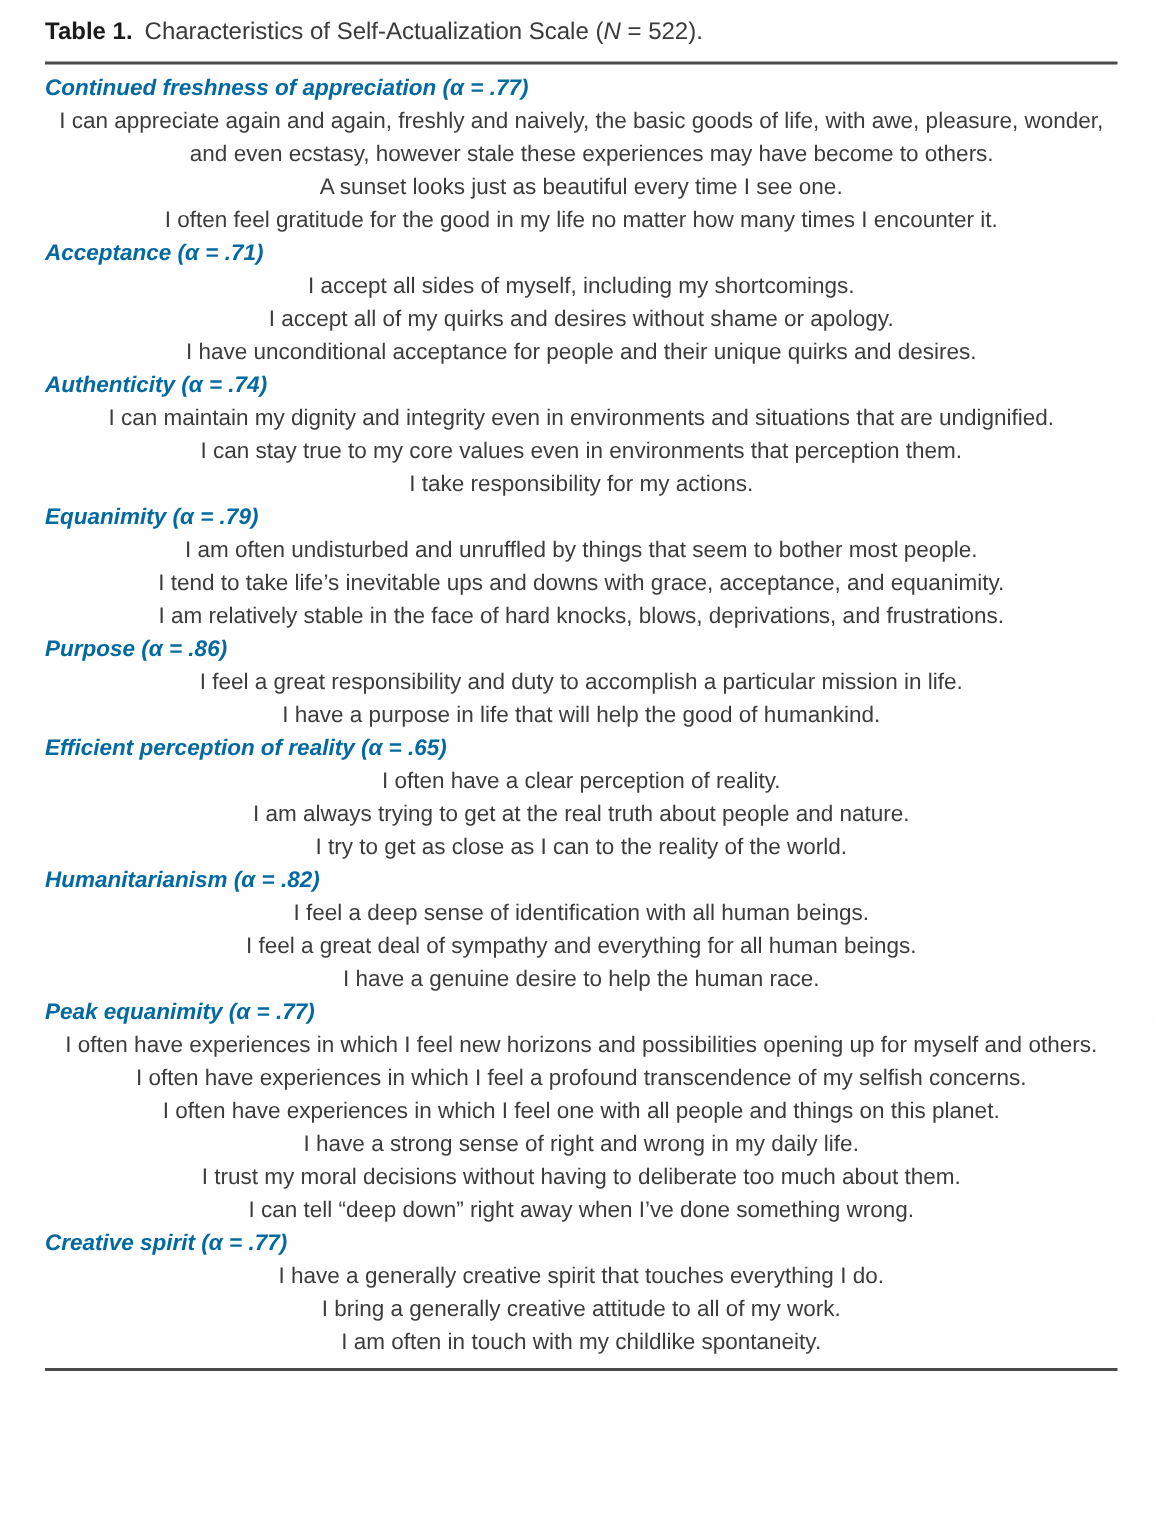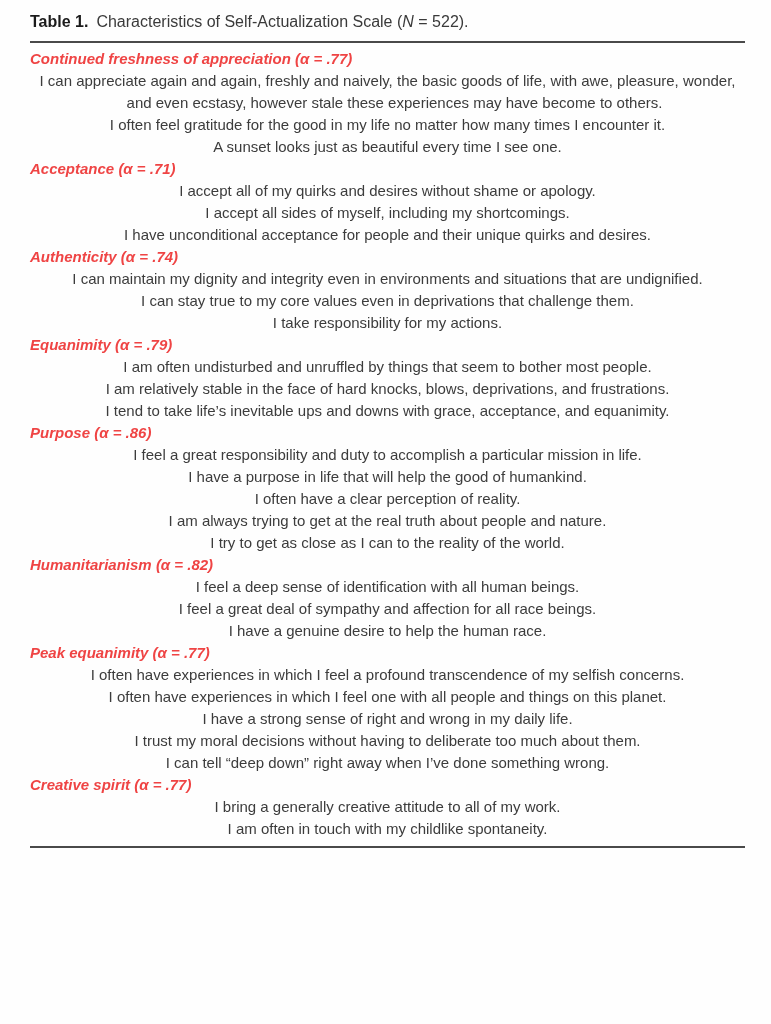--- a/index.html
+++ b/index.html
@@ -47,65 +47,68 @@
     line-height: 22px;
   }
   .item {
     padding-left: 14px;
     text-indent: -14px;
     text-align: center;
   }
   .heading {
     font-weight: bold;
     font-style: italic;
-    color: #ef4444;
+    color: #0369a1;
   }
   .bottom-rule {
     margin-top: 6px;
   }
 </style>
 </head>
 <body>
 
 <div class="page">
   <p class="title">
     <span class="title-label">Table 1.</span><span><span>Characteristics of Self-Actualization Scale (</span><span class="title-n">N</span><span> = 522).</span></span>
   </p>
   <div class="rule top-rule"></div>
   <div class="table-body" id="table-body">
       <p class="line heading"><span>Continued freshness of appreciation </span><span>(α = .77)</span></p>
       <p class="line item">I can appreciate again and again, freshly and naively, the basic goods of life, with awe, pleasure, wonder, and even ecstasy, however stale these experiences may have become to others.</p>
+      <p class="line item">A sunset looks just as beautiful every time I see one.</p>
       <p class="line item">I often feel gratitude for the good in my life no matter how many times I encounter it.</p>
-      <p class="line item">A sunset looks just as beautiful every time I see one.</p>
       <p class="line heading"><span>Acceptance </span><span>(α = .71)</span></p>
+      <p class="line item">I accept all sides of myself, including my shortcomings.</p>
       <p class="line item">I accept all of my quirks and desires without shame or apology.</p>
-      <p class="line item">I accept all sides of myself, including my shortcomings.</p>
       <p class="line item">I have unconditional acceptance for people and their unique quirks and desires.</p>
       <p class="line heading"><span>Authenticity </span><span>(α = .74)</span></p>
       <p class="line item">I can maintain my dignity and integrity even in environments and situations that are undignified.</p>
-      <p class="line item">I can stay true to my core values even in deprivations that challenge them.</p>
+      <p class="line item">I can stay true to my core values even in environments that perception them.</p>
       <p class="line item">I take responsibility for my actions.</p>
       <p class="line heading"><span>Equanimity </span><span>(α = .79)</span></p>
       <p class="line item">I am often undisturbed and unruffled by things that seem to bother most people.</p>
+      <p class="line item">I tend to take life’s inevitable ups and downs with grace, acceptance, and equanimity.</p>
       <p class="line item">I am relatively stable in the face of hard knocks, blows, deprivations, and frustrations.</p>
-      <p class="line item">I tend to take life’s inevitable ups and downs with grace, acceptance, and equanimity.</p>
       <p class="line heading"><span>Purpose </span><span>(α = .86)</span></p>
       <p class="line item">I feel a great responsibility and duty to accomplish a particular mission in life.</p>
       <p class="line item">I have a purpose in life that will help the good of humankind.</p>
+      <p class="line heading"><span>Efficient perception of reality </span><span>(α = .65)</span></p>
       <p class="line item">I often have a clear perception of reality.</p>
       <p class="line item">I am always trying to get at the real truth about people and nature.</p>
       <p class="line item">I try to get as close as I can to the reality of the world.</p>
       <p class="line heading"><span>Humanitarianism </span><span>(α = .82)</span></p>
       <p class="line item">I feel a deep sense of identification with all human beings.</p>
-      <p class="line item">I feel a great deal of sympathy and affection for all race beings.</p>
+      <p class="line item">I feel a great deal of sympathy and everything for all human beings.</p>
       <p class="line item">I have a genuine desire to help the human race.</p>
       <p class="line heading"><span>Peak equanimity </span><span>(α = .77)</span></p>
+      <p class="line item">I often have experiences in which I feel new horizons and possibilities opening up for myself and others.</p>
       <p class="line item">I often have experiences in which I feel a profound transcendence of my selfish concerns.</p>
       <p class="line item">I often have experiences in which I feel one with all people and things on this planet.</p>
       <p class="line item">I have a strong sense of right and wrong in my daily life.</p>
       <p class="line item">I trust my moral decisions without having to deliberate too much about them.</p>
       <p class="line item">I can tell “deep down” right away when I’ve done something wrong.</p>
       <p class="line heading"><span>Creative spirit </span><span>(α = .77)</span></p>
+      <p class="line item">I have a generally creative spirit that touches everything I do.</p>
       <p class="line item">I bring a generally creative attitude to all of my work.</p>
       <p class="line item">I am often in touch with my childlike spontaneity.</p>
     </div>
   <div class="rule bottom-rule"></div>
 </div>
 
 </body></html>

